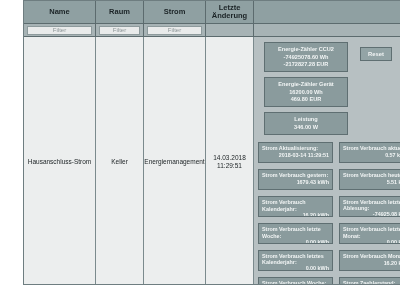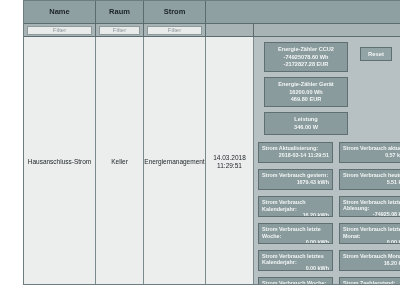--- a/index.html
+++ b/index.html
@@ -168,20 +168,21 @@
 </style>
 </head>
 <body>
 
 <div id="app">
 
   <div class="thead">
     <div class="th c0">Name</div>
     <div class="th c1">Raum</div>
     <div class="th c2">Strom</div>
+    <div class="th c3">Letzte Änderung</div>
   </div>
 
   <div class="filterrow">
     <div class="fcell c0">
       <div class="finput">Filter</div>
     </div>
     <div class="fcell c1">
       <div class="finput">Filter</div>
     </div>
     <div class="fcell c2">

